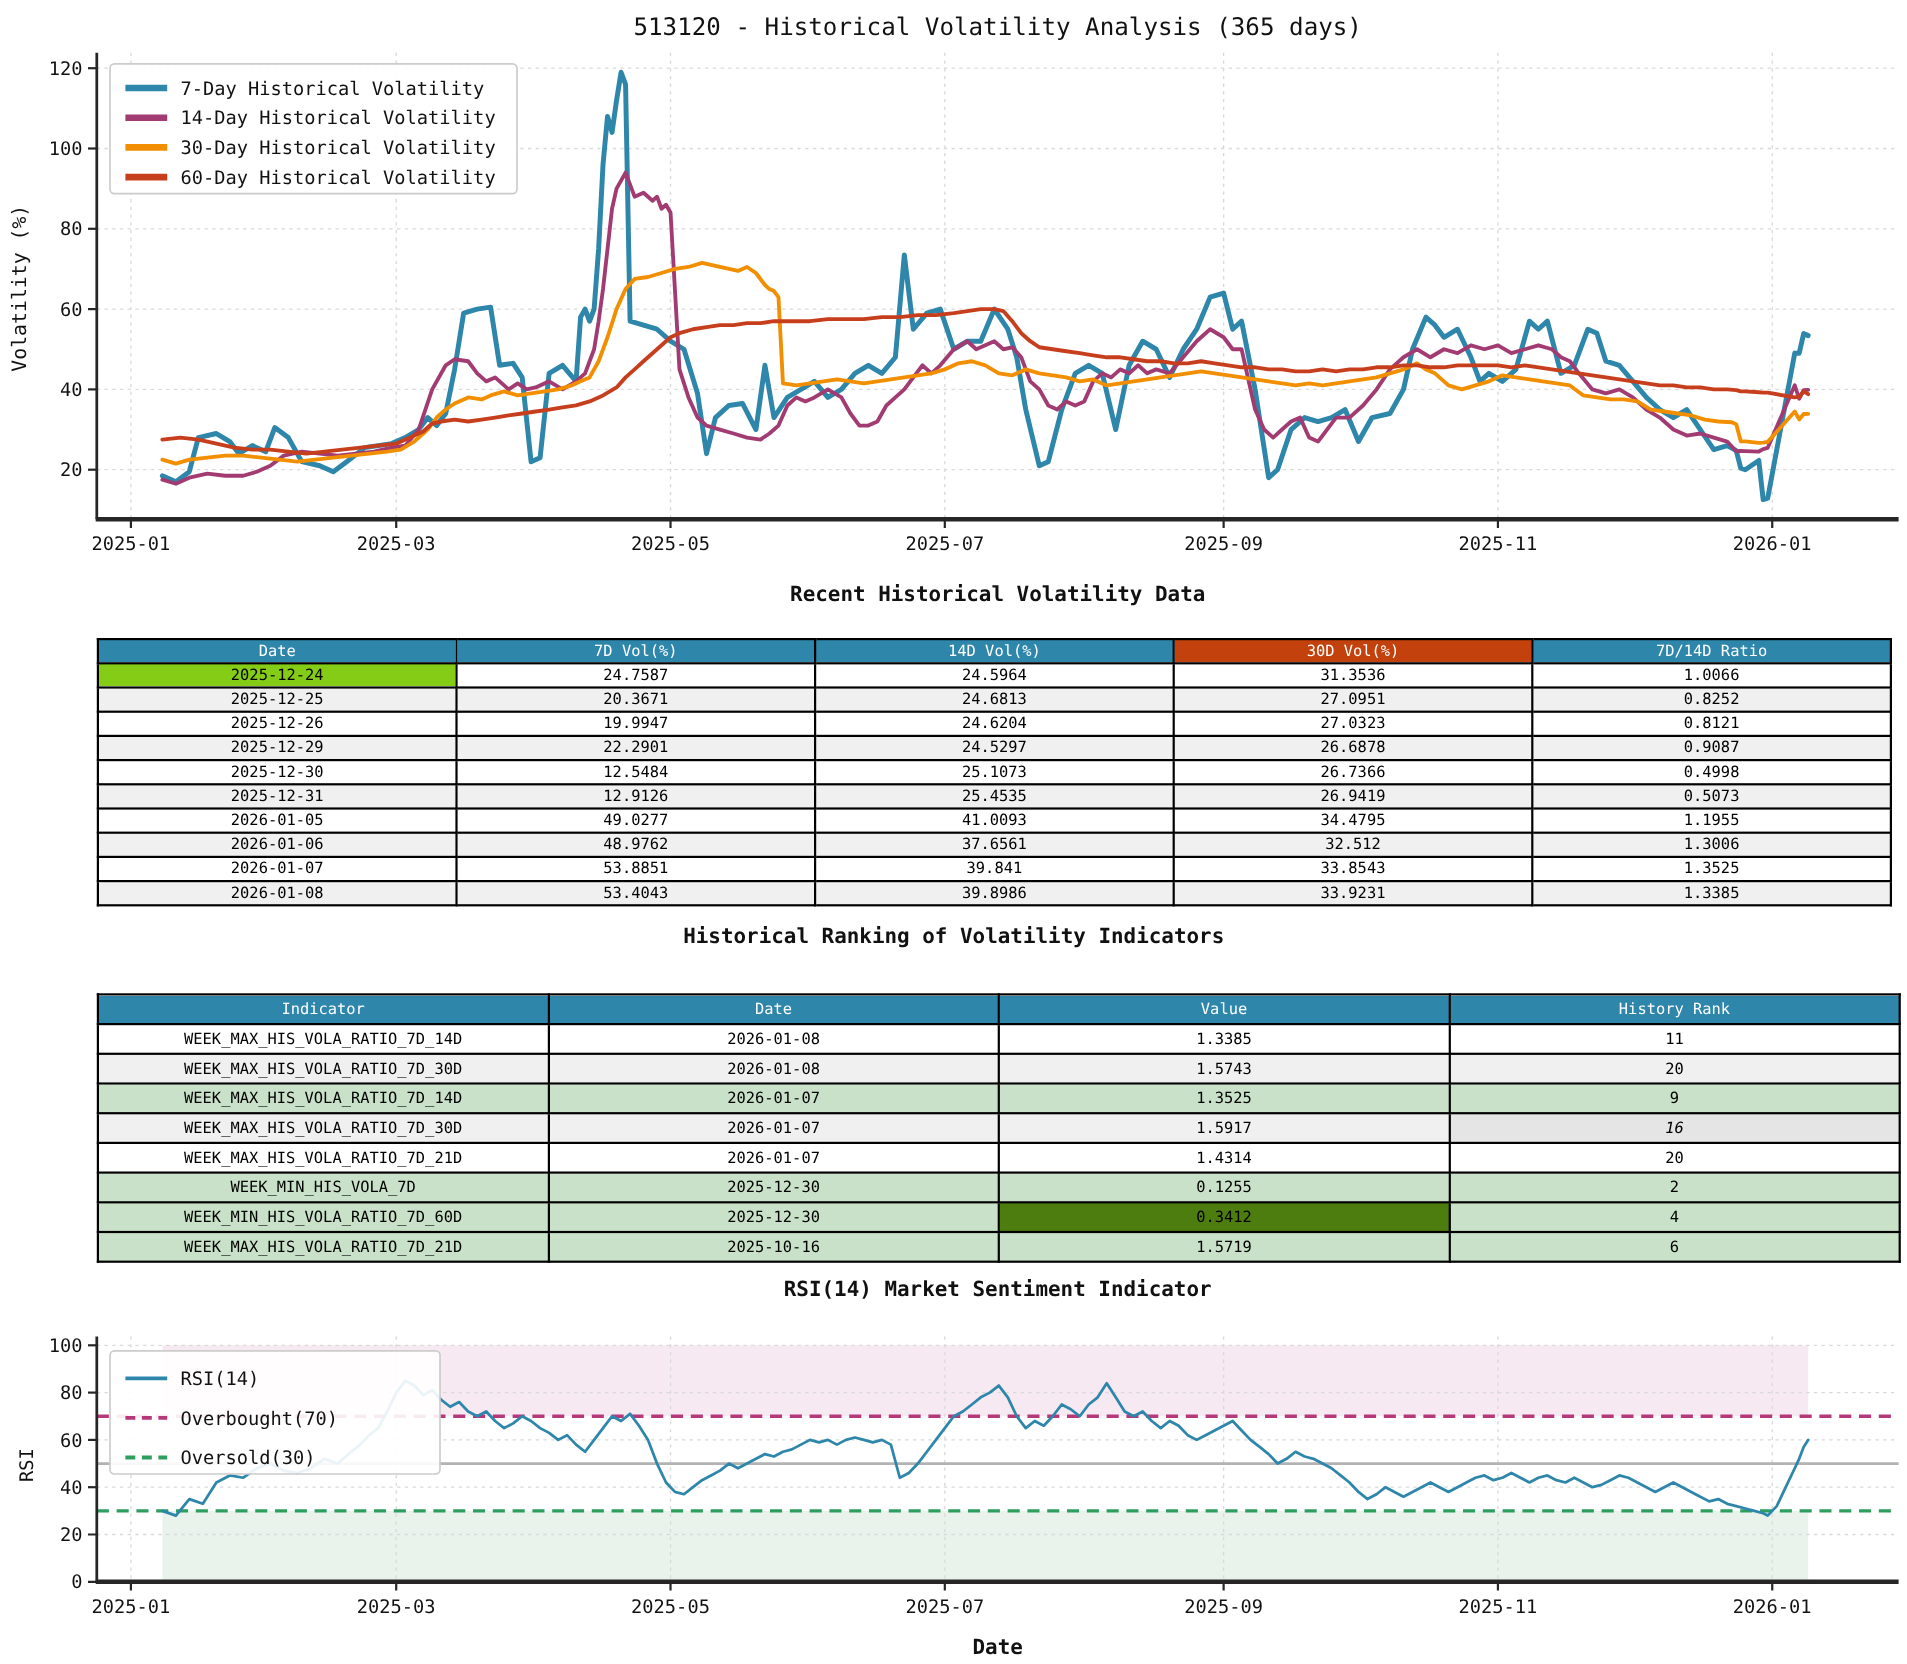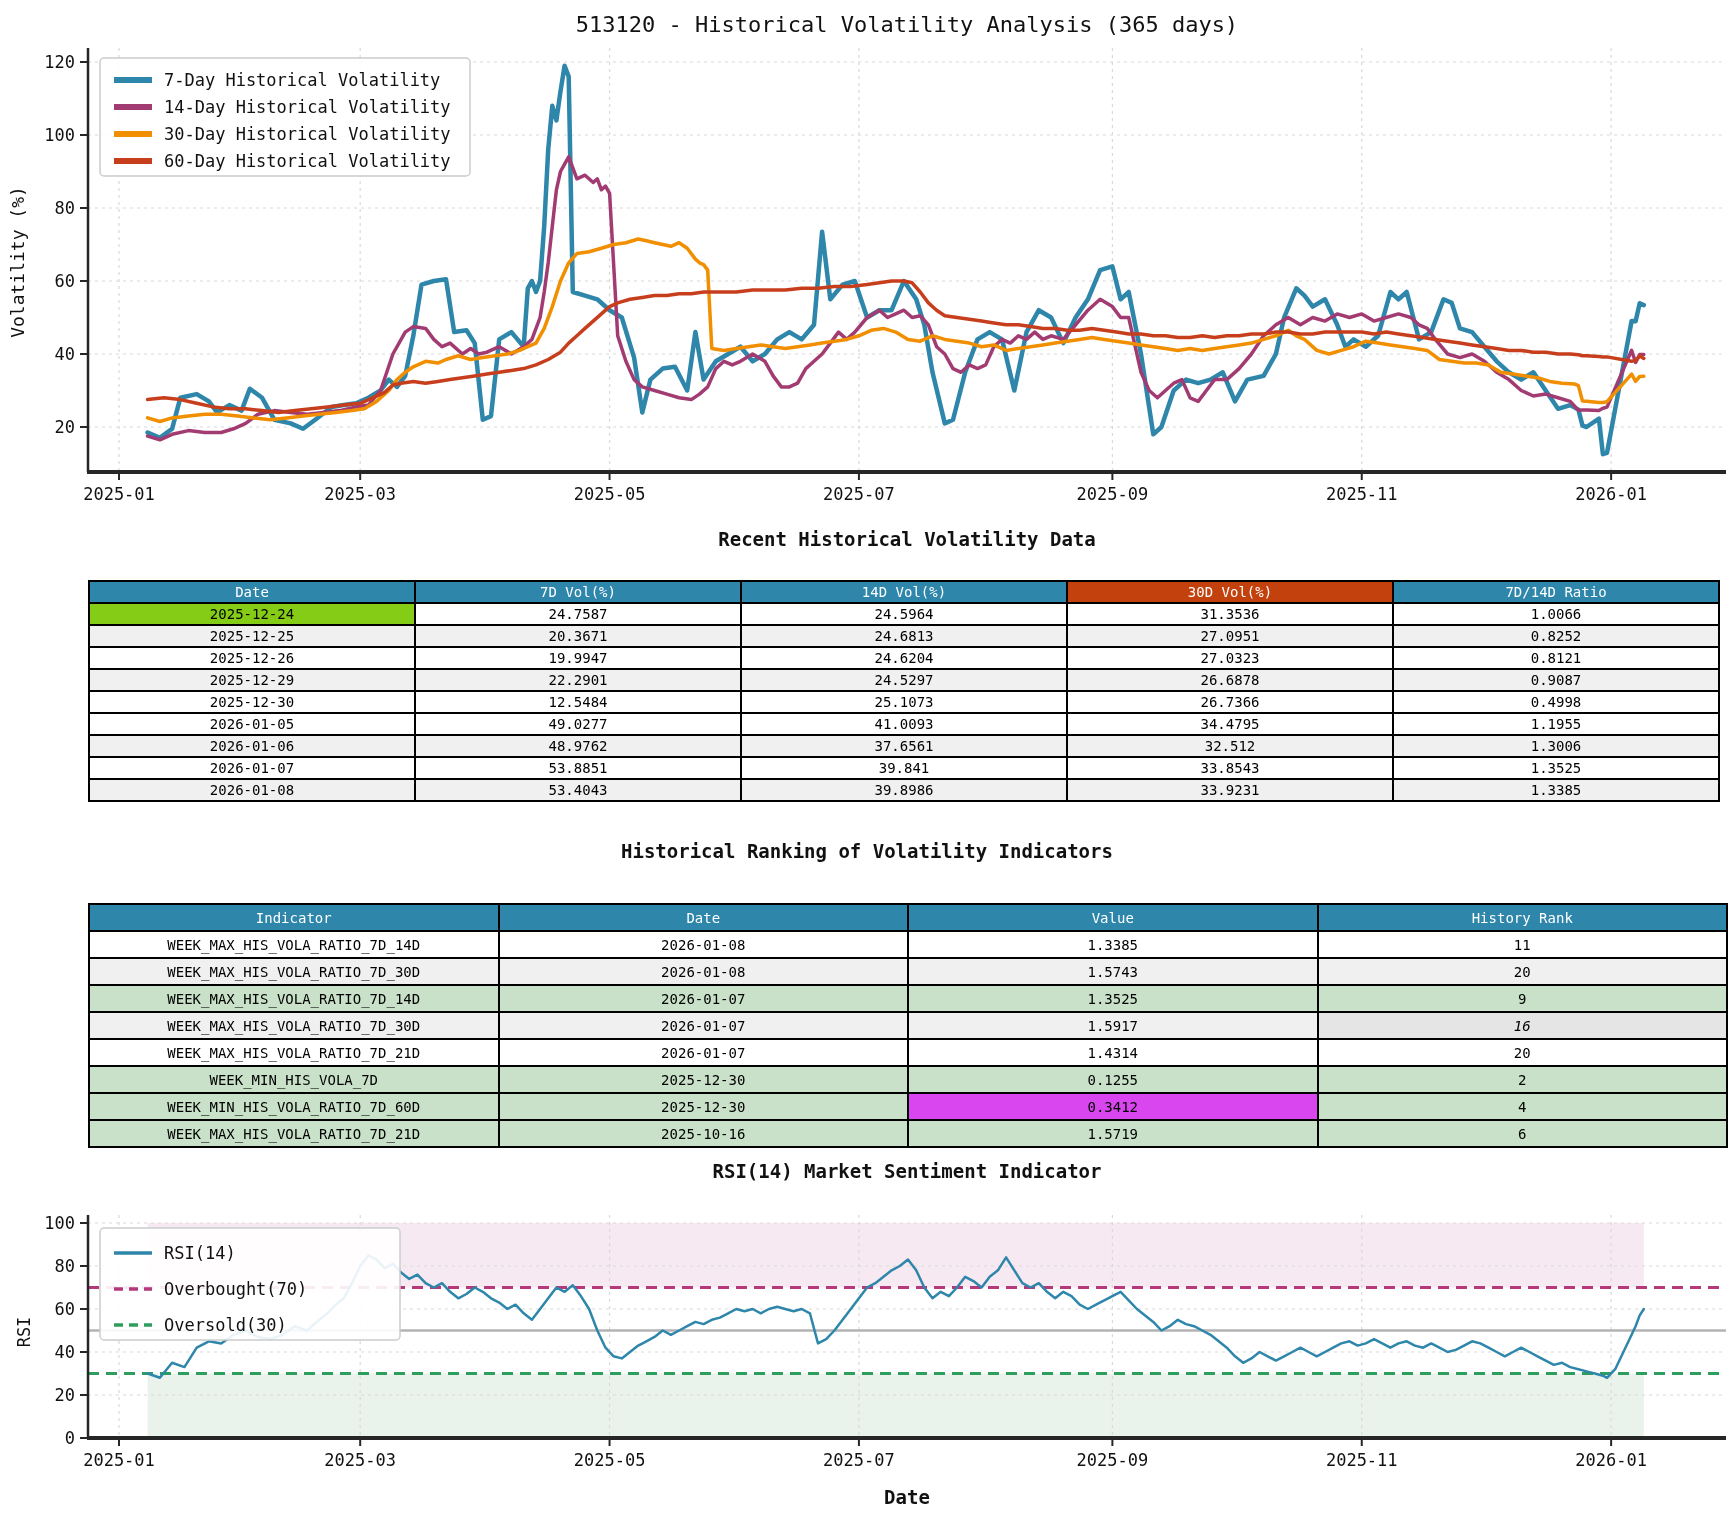--- a/index.html
+++ b/index.html
@@ -141,20 +141,27 @@
           <td style="background: rgb(240, 240, 240); margin-left: 47px;">0.9087</td>
         </tr>
         <tr>
           <td style="background: rgb(255, 255, 255);">2025-12-30</td>
           <td style="background: rgb(255, 255, 255);">12.5484</td>
           <td style="background: rgb(255, 255, 255);">25.1073</td>
           <td style="background: rgb(255, 255, 255);">26.7366</td>
           <td style="background: rgb(255, 255, 255);">0.4998</td>
         </tr>
         <tr>
+          <td style="background: rgb(240, 240, 240);">2025-12-31</td>
+          <td style="background: rgb(240, 240, 240);">12.9126</td>
+          <td style="background: rgb(240, 240, 240);">25.4535</td>
+          <td style="background: rgb(240, 240, 240);">26.9419</td>
+          <td style="background: rgb(240, 240, 240);">0.5073</td>
+        </tr>
+        <tr>
           <td style="background: rgb(255, 255, 255);">2026-01-05</td>
           <td style="background: rgb(255, 255, 255);">49.0277</td>
           <td style="background: rgb(255, 255, 255);">41.0093</td>
           <td style="background: rgb(255, 255, 255);">34.4795</td>
           <td style="background: rgb(255, 255, 255);">1.1955</td>
         </tr>
         <tr>
           <td style="background: rgb(240, 240, 240);">2026-01-06</td>
           <td style="background: rgb(240, 240, 240);">48.9762</td>
           <td style="background: rgb(240, 240, 240);">37.6561</td>
@@ -222,21 +229,21 @@
         </tr>
         <tr>
           <td style="background: rgb(200, 225, 200);">WEEK_MIN_HIS_VOLA_7D</td>
           <td style="background: rgb(200, 225, 200);">2025-12-30</td>
           <td style="background: rgb(200, 225, 200);">0.1255</td>
           <td style="background: rgb(200, 225, 200);">2</td>
         </tr>
         <tr>
           <td style="background: rgb(200, 225, 200);">WEEK_MIN_HIS_VOLA_RATIO_7D_60D</td>
           <td style="background: rgb(200, 225, 200);">2025-12-30</td>
-          <td style="background: #d946ef;">0.3412</td>
+          <td style="background: #4d7c0f;">0.3412</td>
           <td style="background: rgb(200, 225, 200);">4</td>
         </tr>
         <tr>
           <td style="background: rgb(200, 225, 200);">WEEK_MAX_HIS_VOLA_RATIO_7D_21D</td>
           <td style="background: rgb(200, 225, 200);">2025-10-16</td>
           <td style="background: rgb(200, 225, 200);">1.5719</td>
           <td style="background: rgb(200, 225, 200);">6</td>
         </tr>
       </tbody>
     </table>

